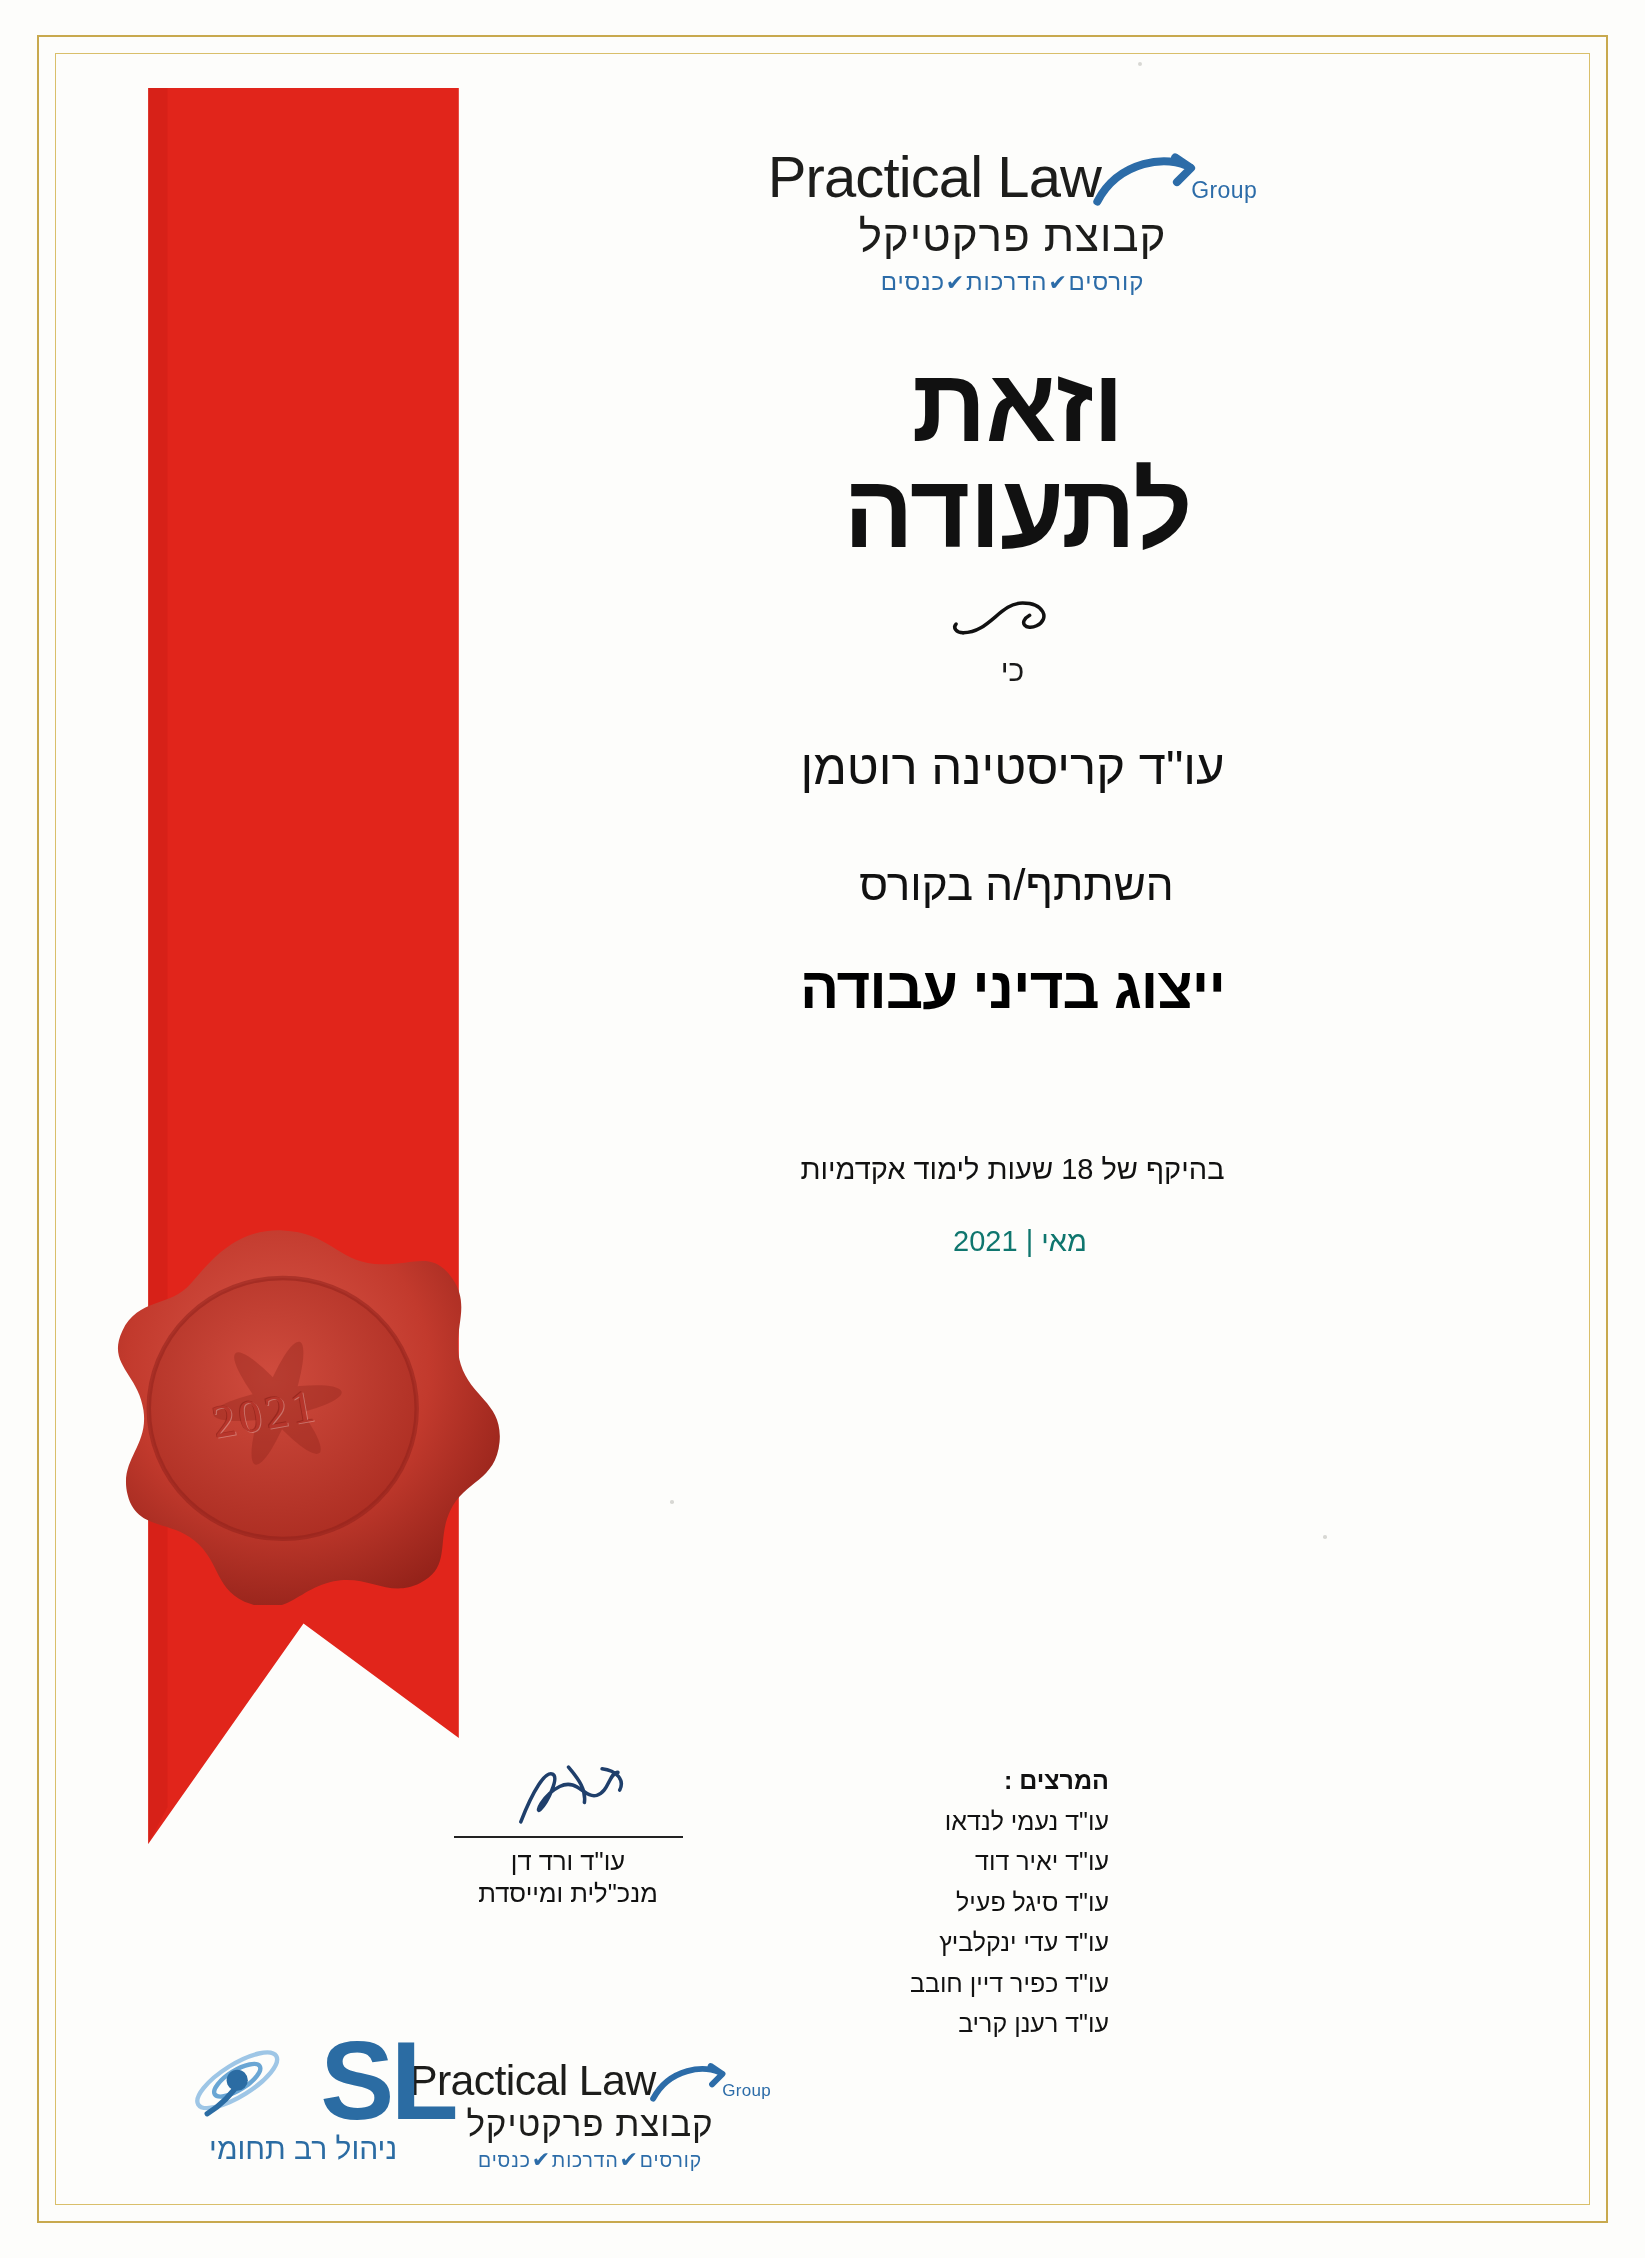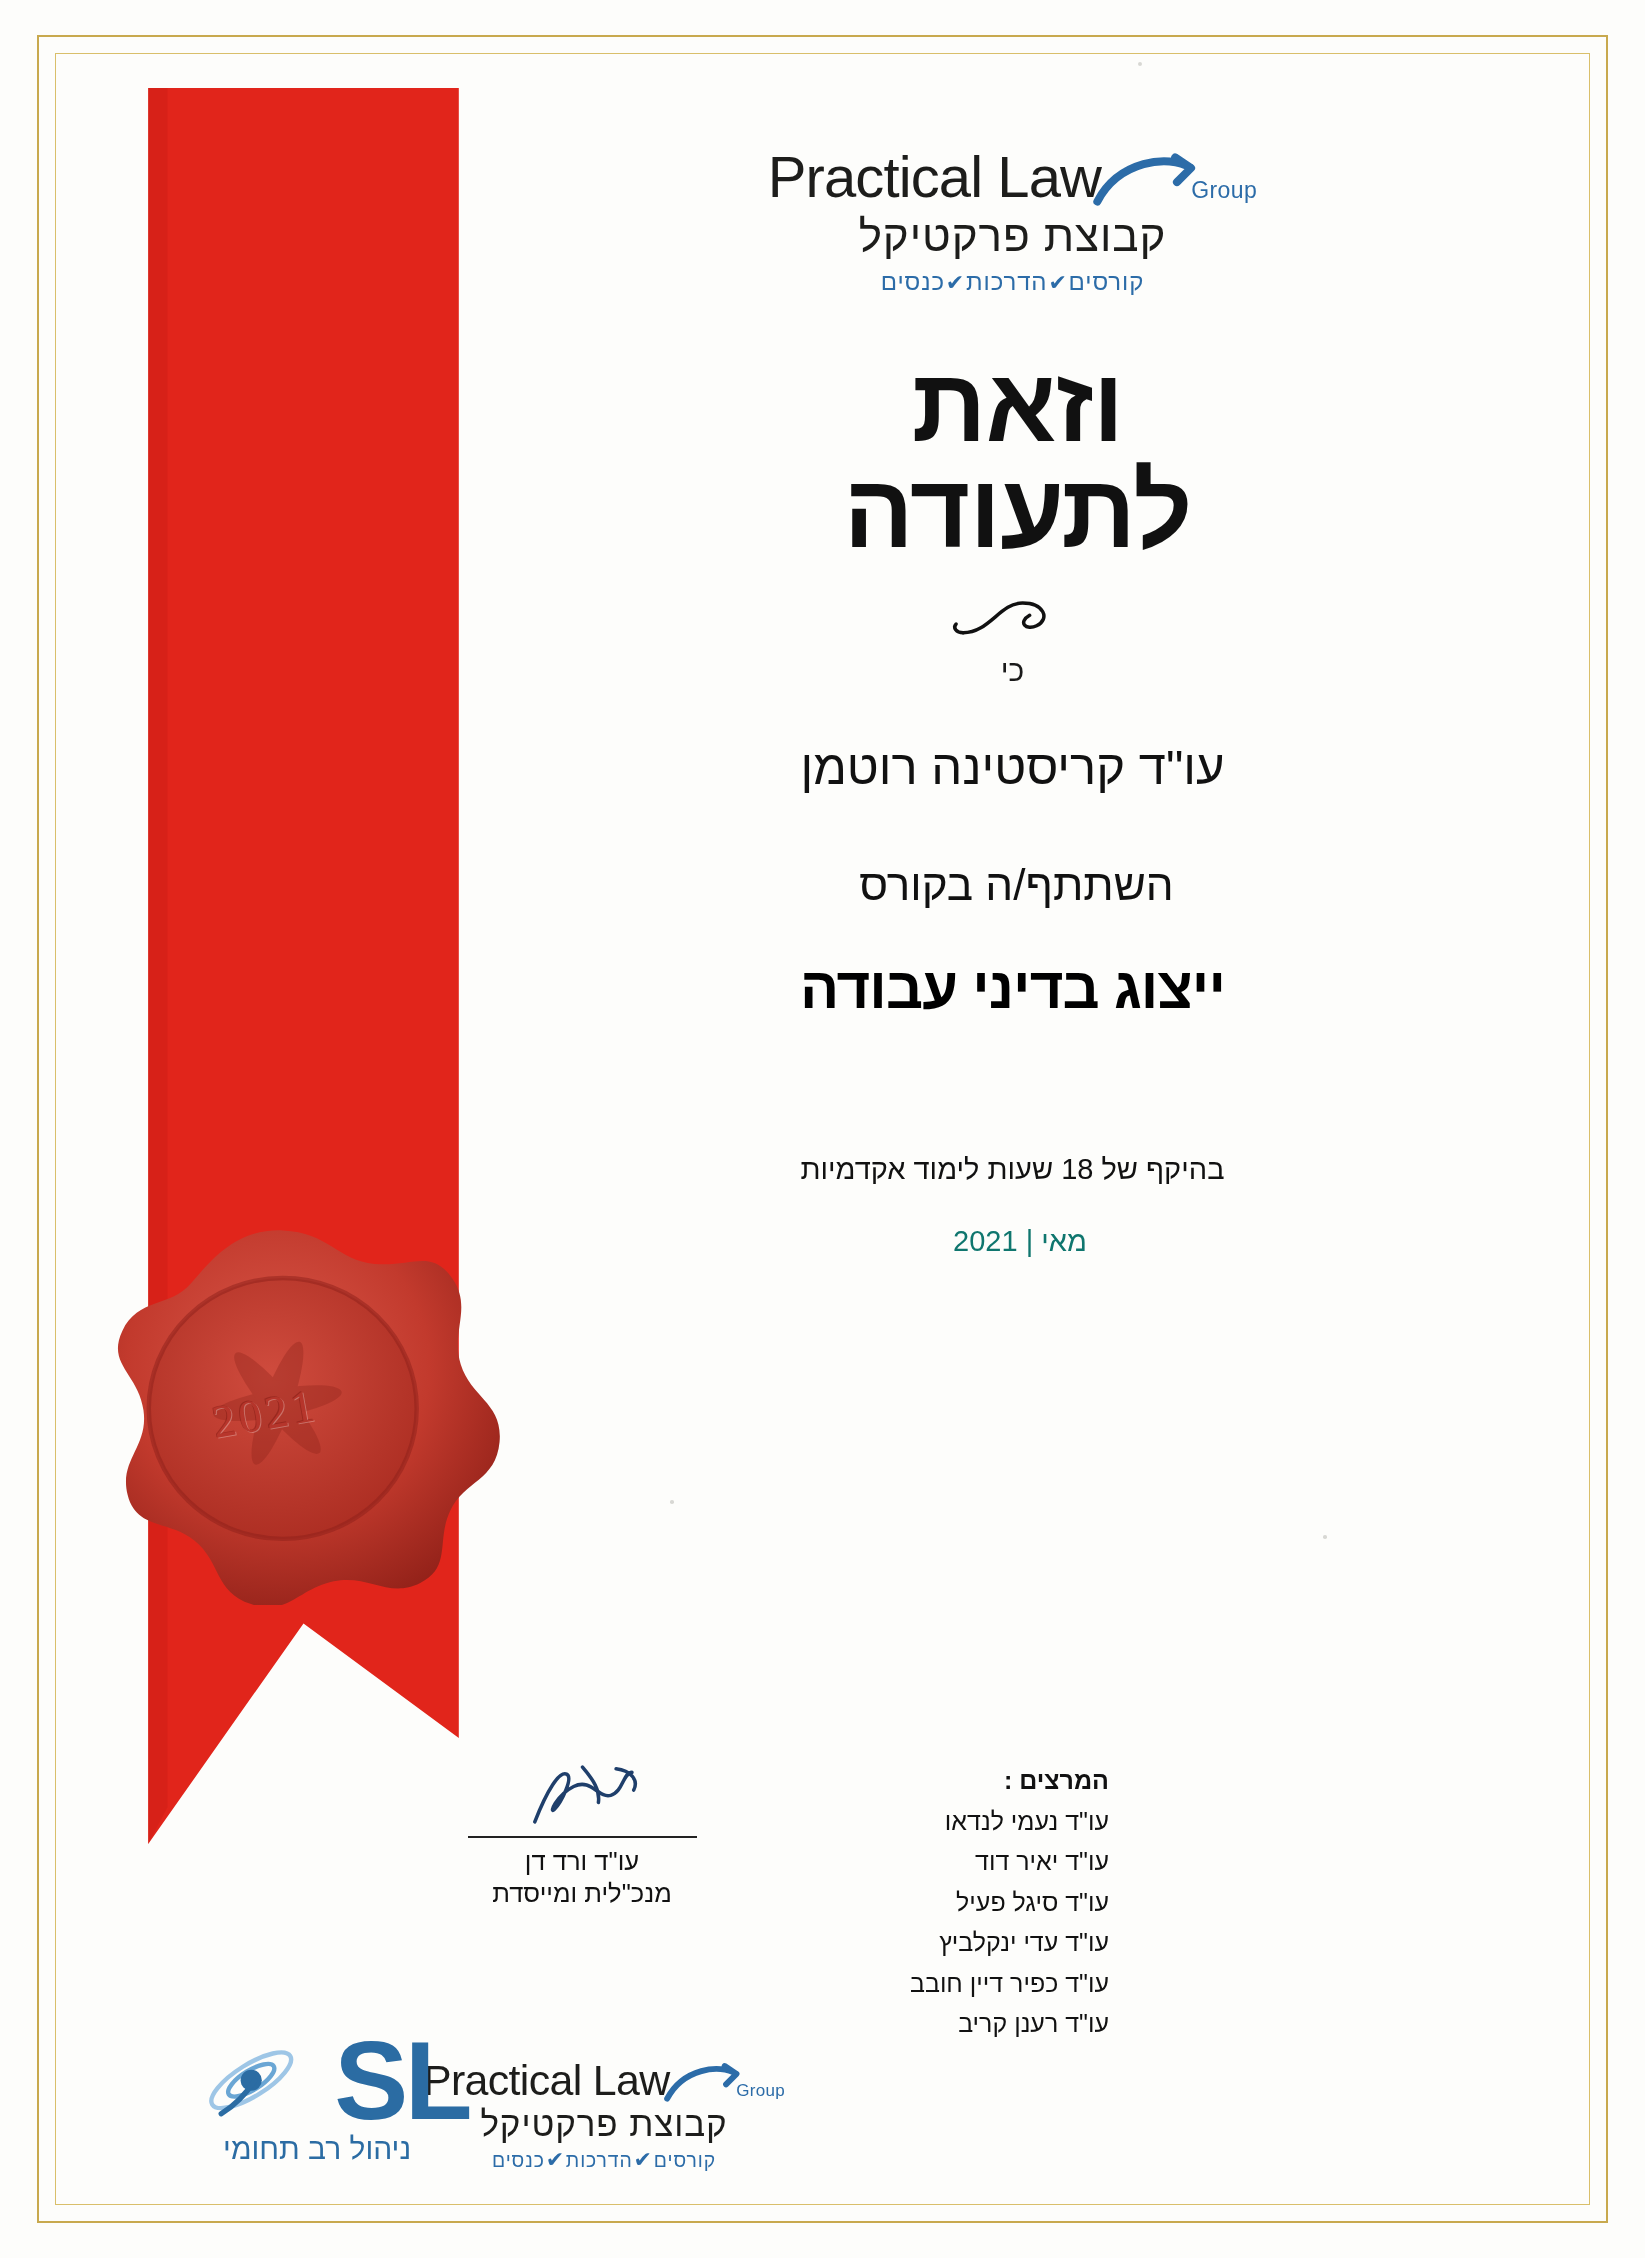--- a/index.html
+++ b/index.html
@@ -175,21 +175,21 @@
   .date {
     margin-top: 39px;
     font-size: 29px;
     color: #0f766e;
     padding-left: 15px;
   }
 
   
   .bottom {
     position: absolute;
-    left: 70px;
+    left: 56px;
     right: 55px;
     bottom: 119px;
     height: 379px;
     z-index: 5;
     padding-left: 24px;
   }
 
   
   .lecturers {
     position: absolute;

